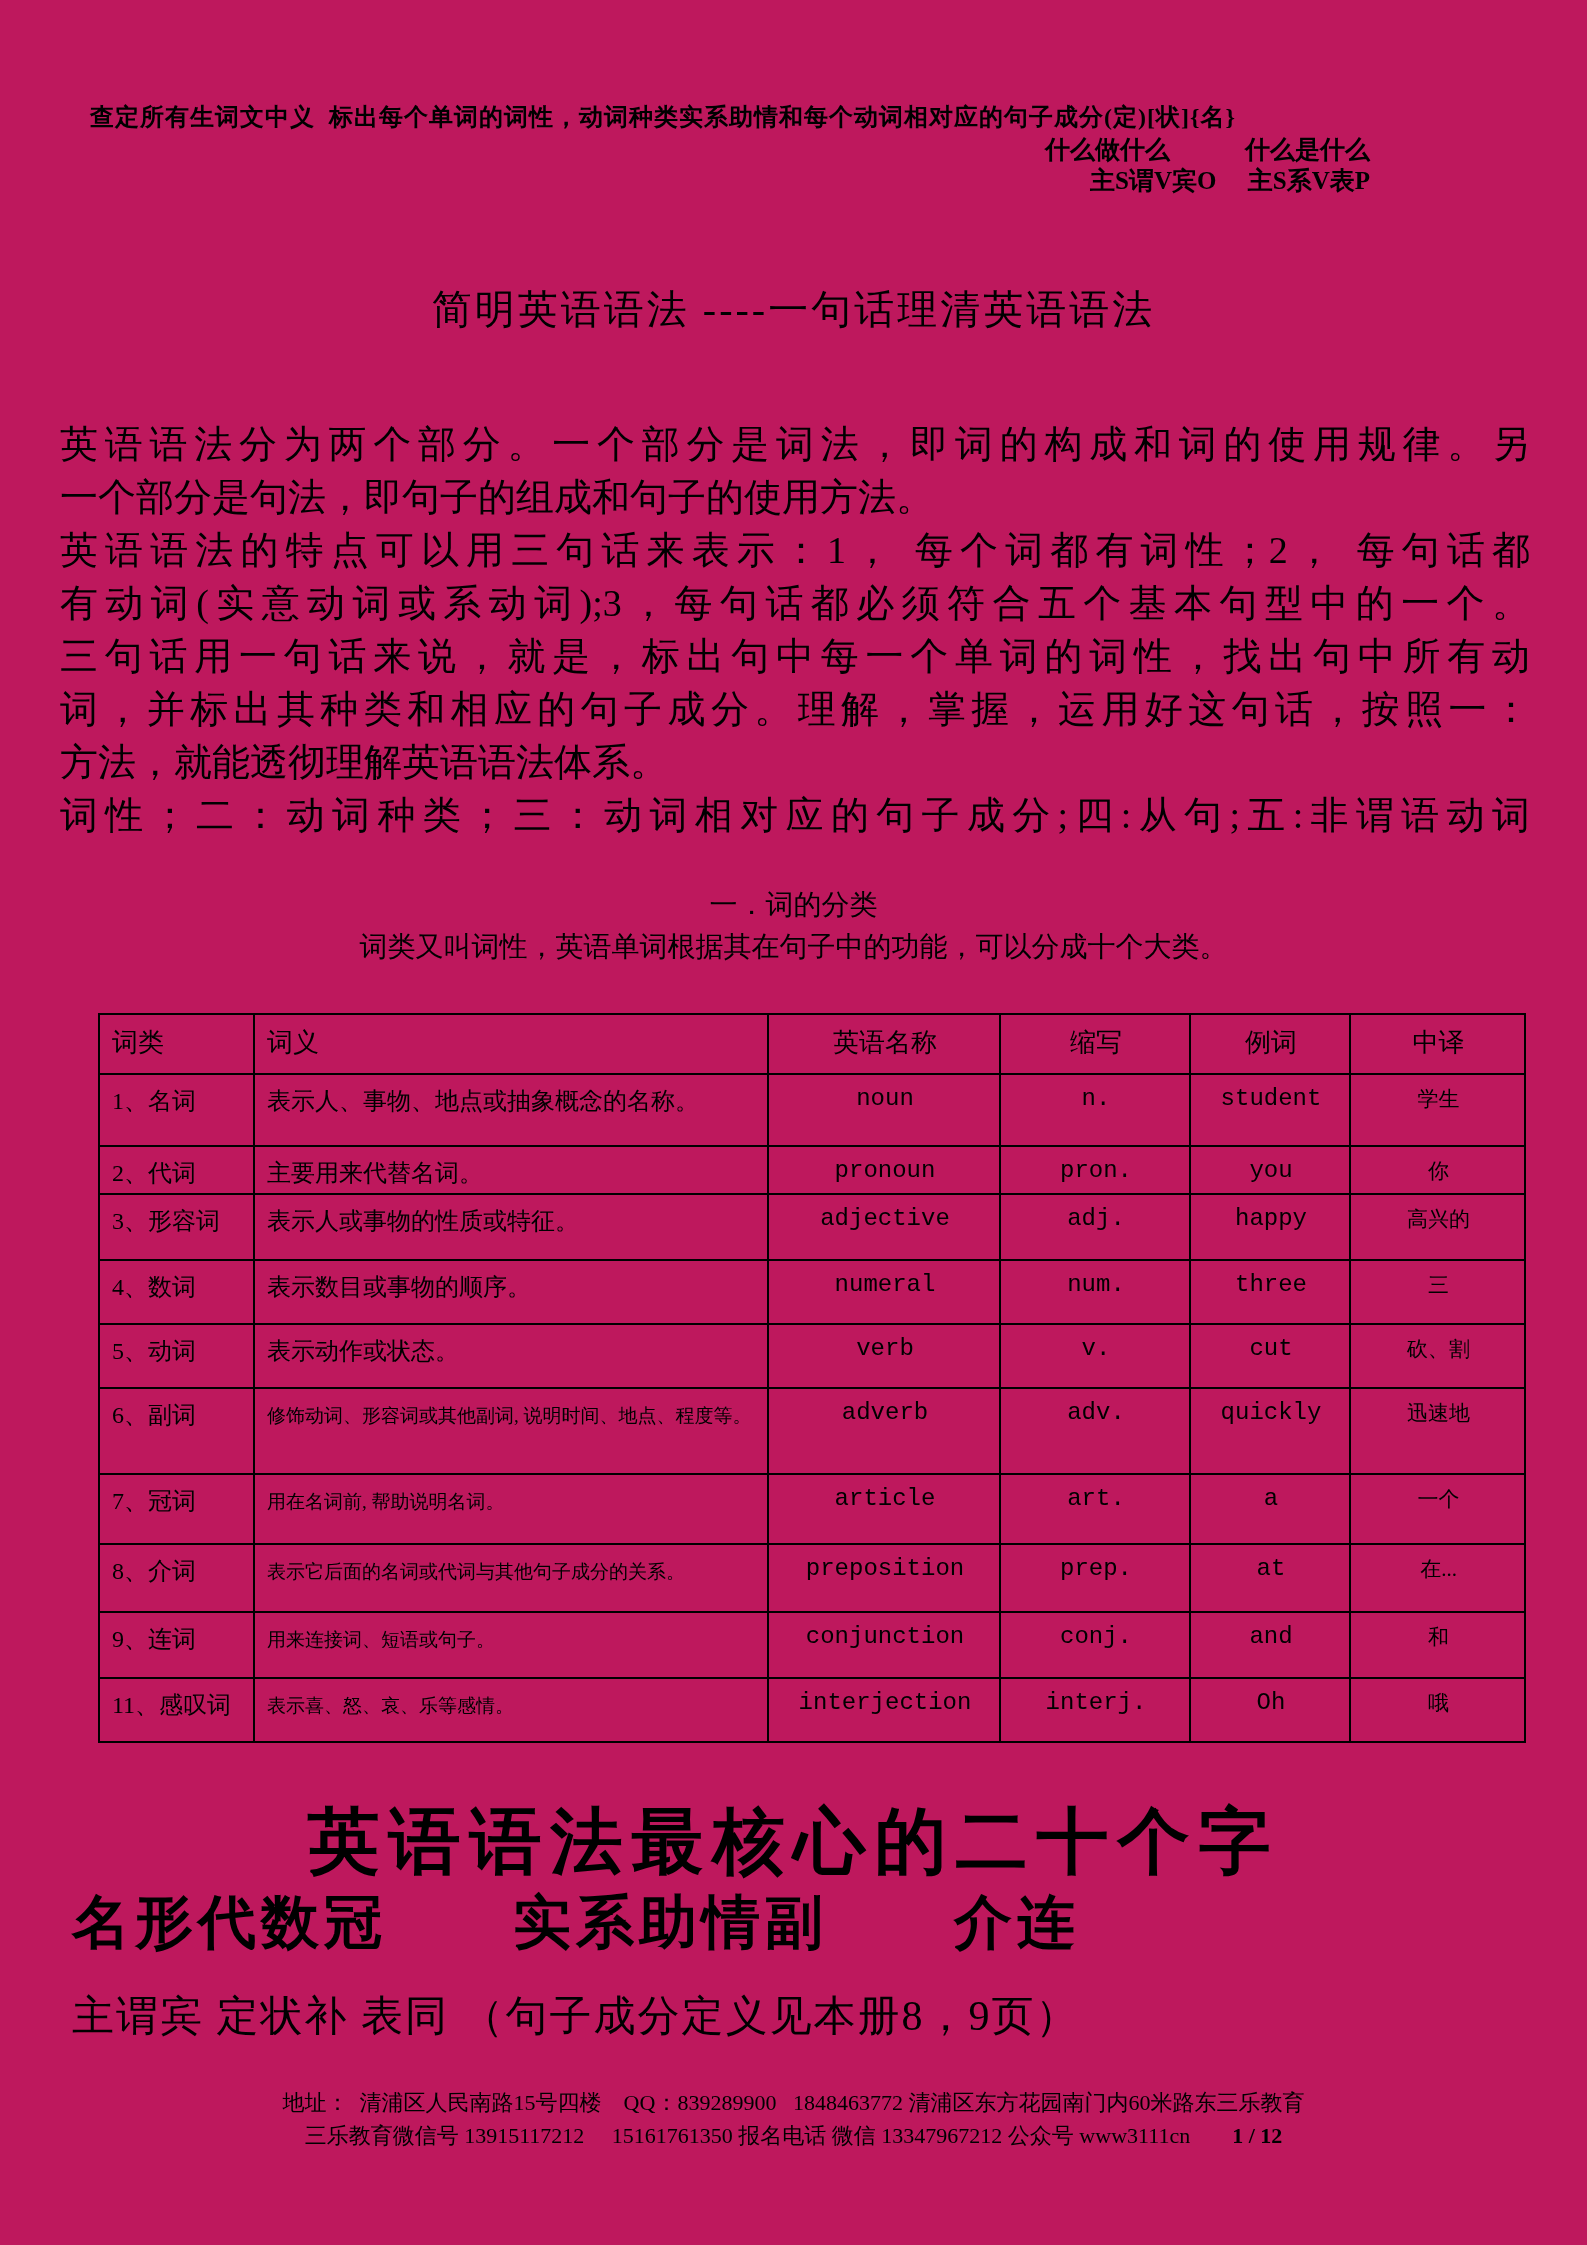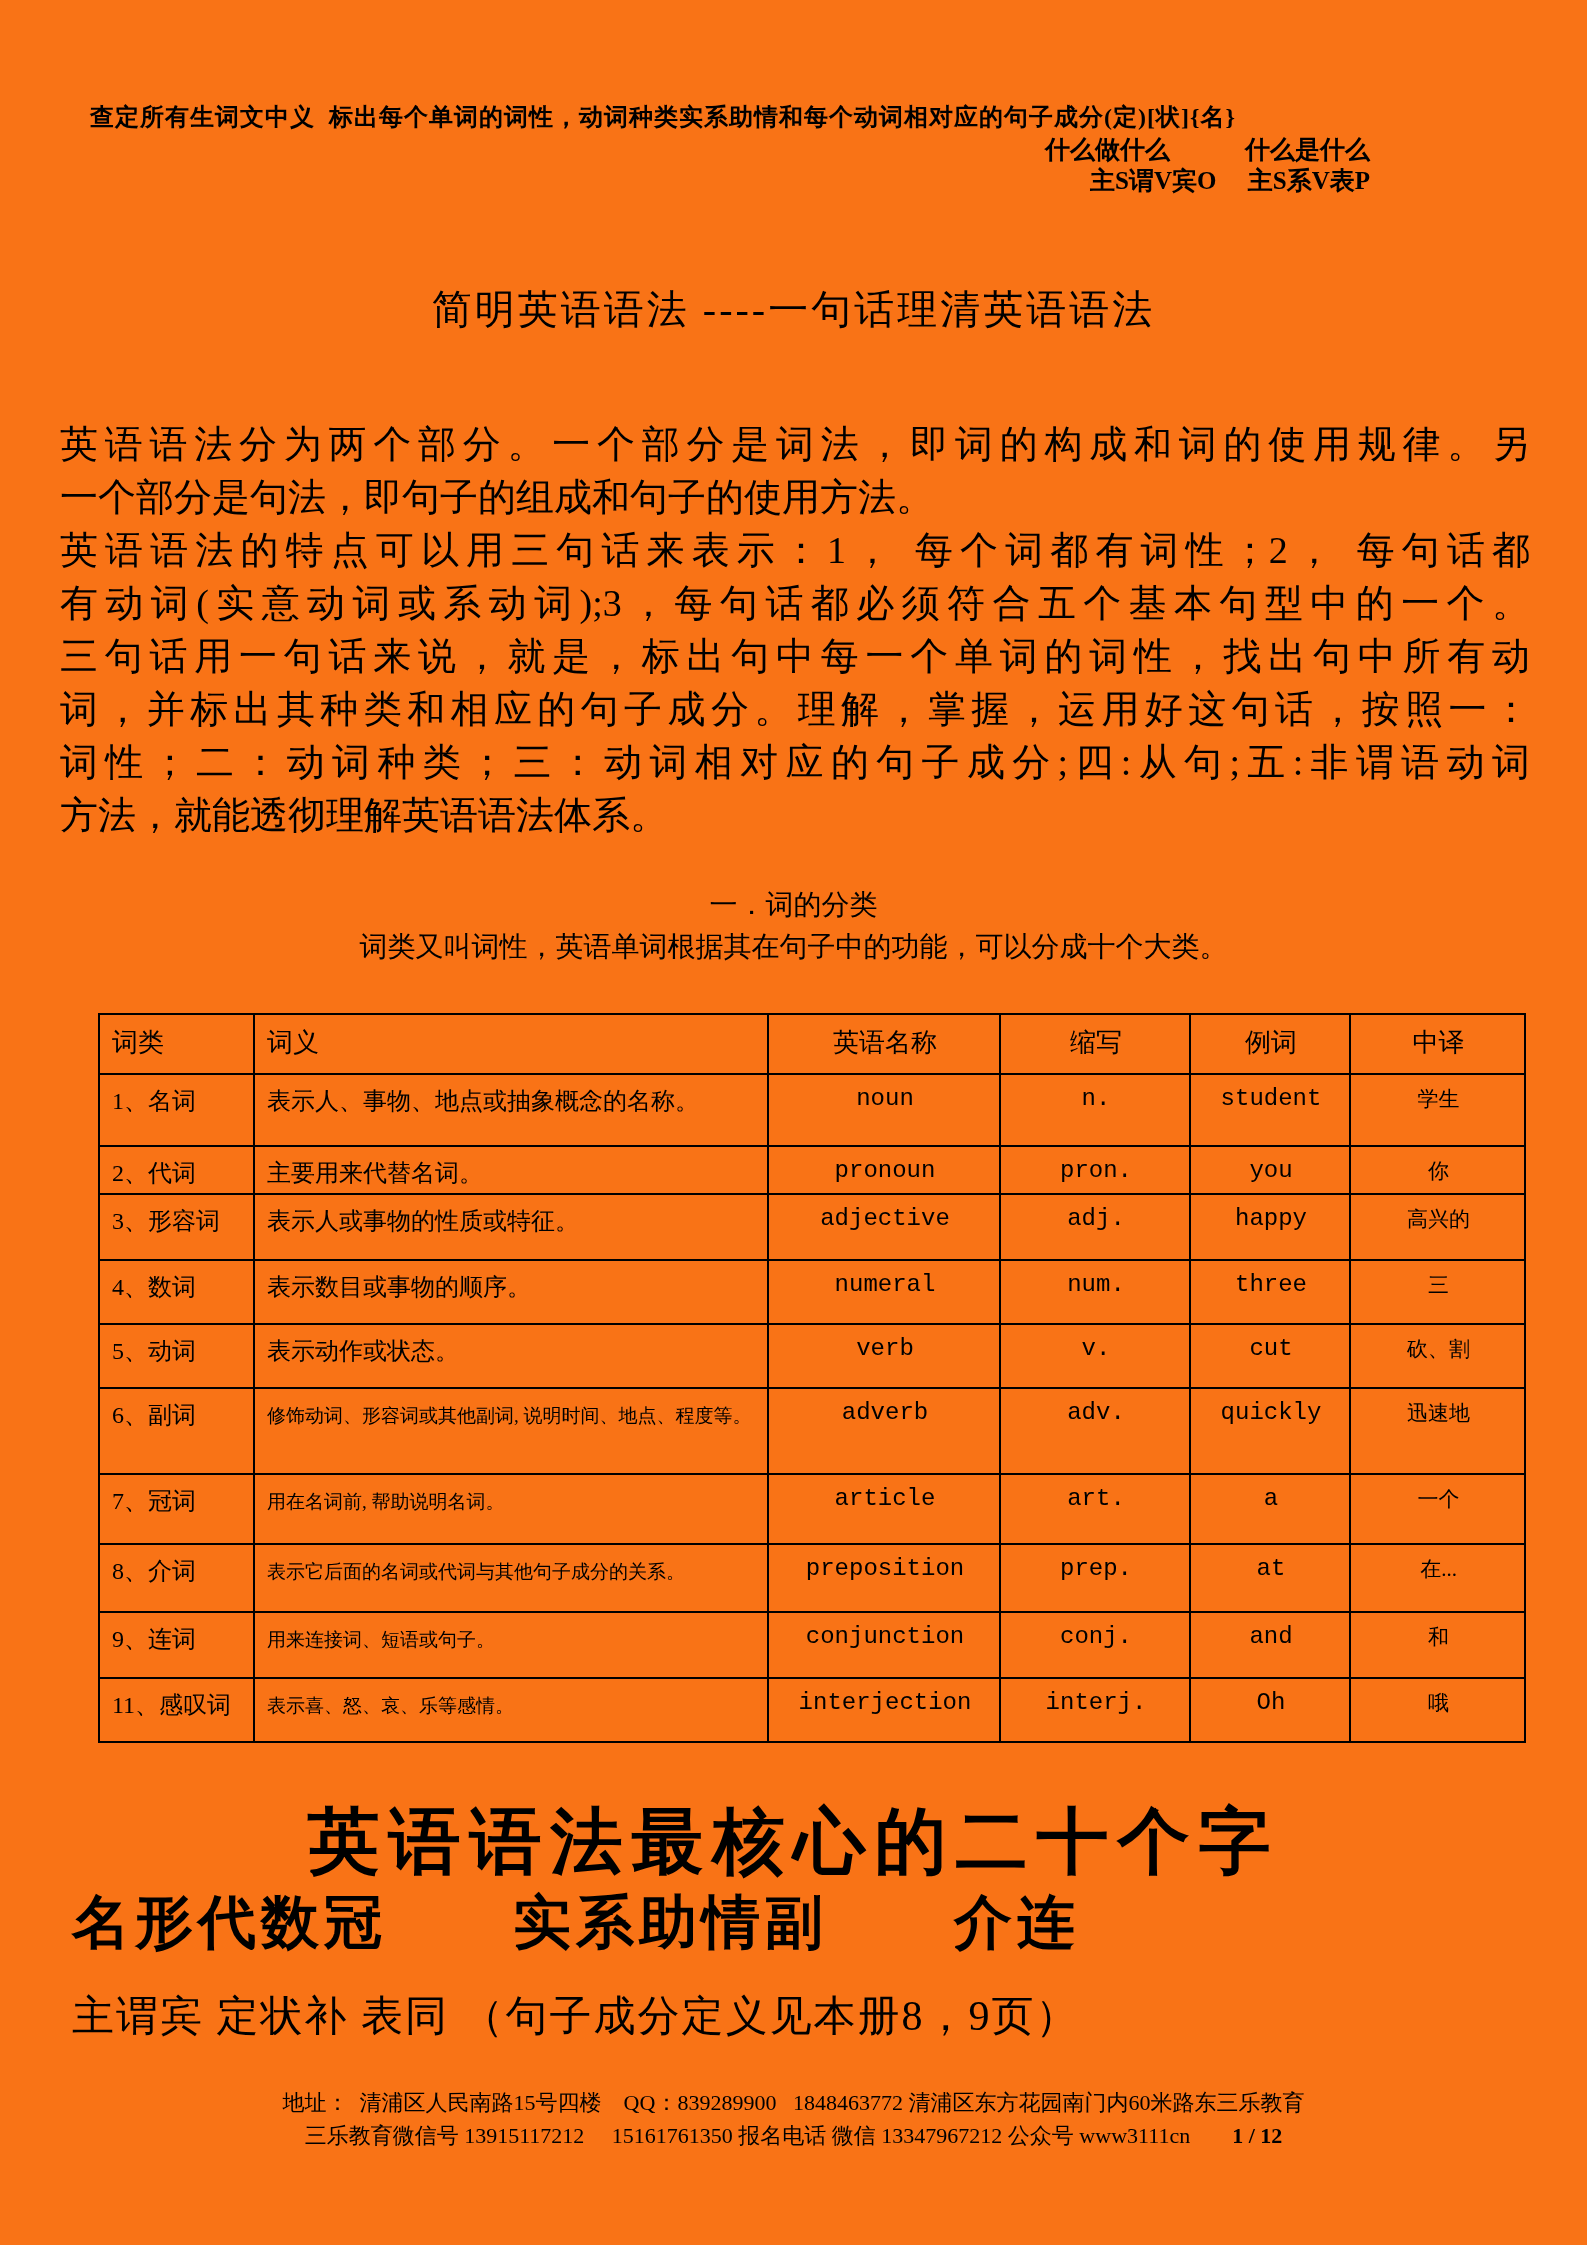--- a/index.html
+++ b/index.html
@@ -1,20 +1,20 @@
 <!DOCTYPE html>
 <html><head>
 <meta charset="utf-8">
 <style>
   html,body{margin:0;padding:0;background:#888;}
   .page{
     position:relative;
     width:1587px;height:2245px;
     margin:0 auto;
-    background:#f97316;
+    background:#be185d;
     color:#000;
     font-family:"Liberation Serif","DejaVu Serif",serif;
     overflow:hidden;
   }
   
   .header-note{position:absolute;top:100px;left:90px;width:1410px;font-weight:bold;}
   .hn-line1{font-size:24px;letter-spacing:1px;white-space:pre;line-height:34px;}
   .hn-line2,.hn-line3{font-size:25px;text-align:right;margin-right:130px;white-space:pre;line-height:31px;}
   
   .doc-title{position:absolute;top:282px;left:0;width:100%;text-align:center;
@@ -64,22 +64,22 @@
 
   <div class="doc-title">简明英语语法 ----一句话理清英语语法</div>
 
   <div class="intro">
     <div class="intro-line">英语语法分为两个部分。一个部分是词法，即词的构成和词的使用规律。另</div>
     <div class="intro-line end">一个部分是句法，即句子的组成和句子的使用方法。</div>
     <div class="intro-line">英语语法的特点可以用三句话来表示：1， 每个词都有词性；2， 每句话都</div>
     <div class="intro-line">有动词(实意动词或系动词);3，每句话都必须符合五个基本句型中的一个。</div>
     <div class="intro-line">三句话用一句话来说，就是，标出句中每一个单词的词性，找出句中所有动</div>
     <div class="intro-line">词，并标出其种类和相应的句子成分。理解，掌握，运用好这句话，按照一：</div>
+    <div class="intro-line end">方法，就能透彻理解英语语法体系。</div>
     <div class="intro-line">词性；二：动词种类；三：动词相对应的句子成分;四:从句;五:非谓语动词</div>
-    <div class="intro-line end">方法，就能透彻理解英语语法体系。</div>
   </div>
 
   <div class="section-head">一．词的分类</div>
   <div class="section-sub">词类又叫词性，英语单词根据其在句子中的功能，可以分成十个大类。</div>
 
   <table class="pos-table">
     <colgroup>
       <col style="width:155px">
         <col style="width:514px">
         <col style="width:232px">

